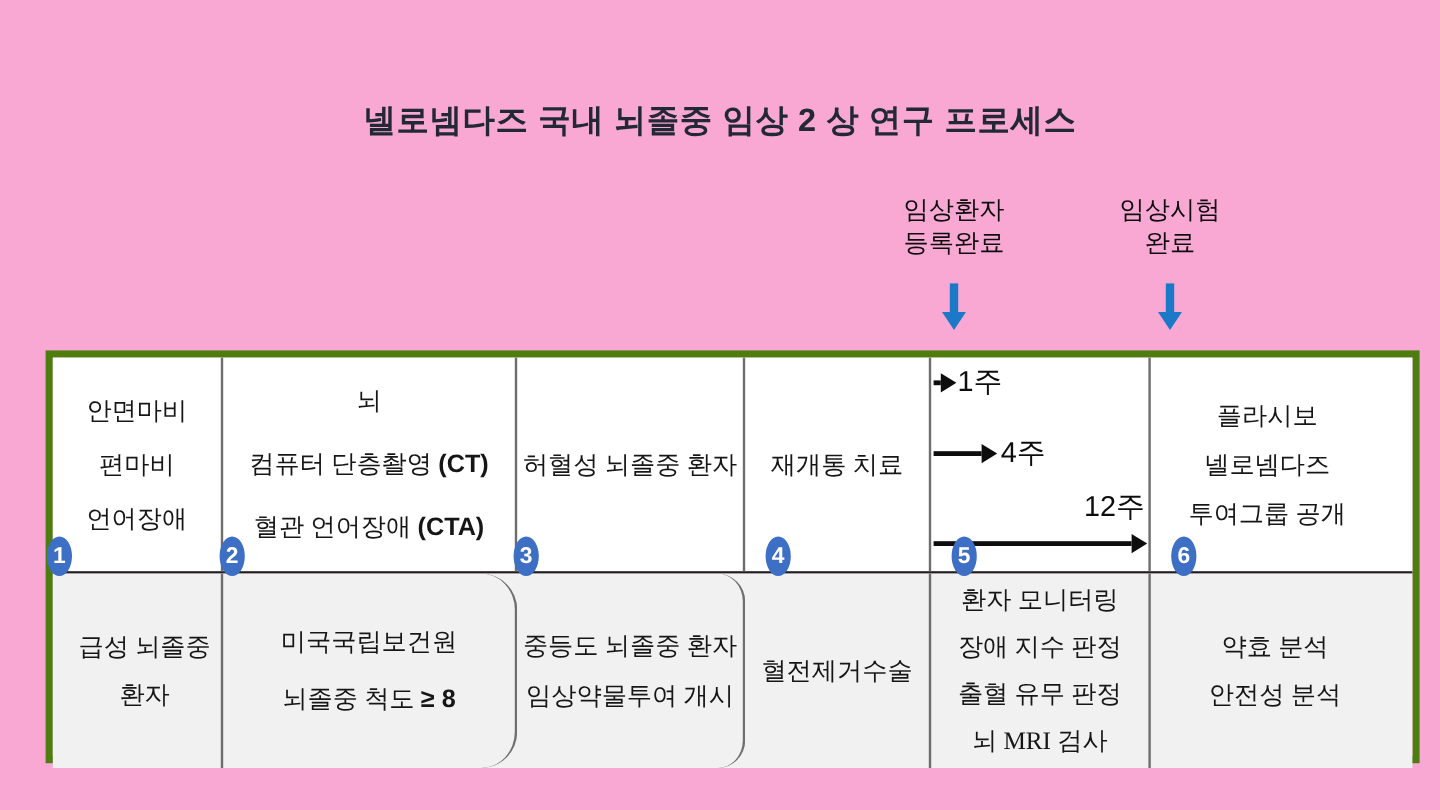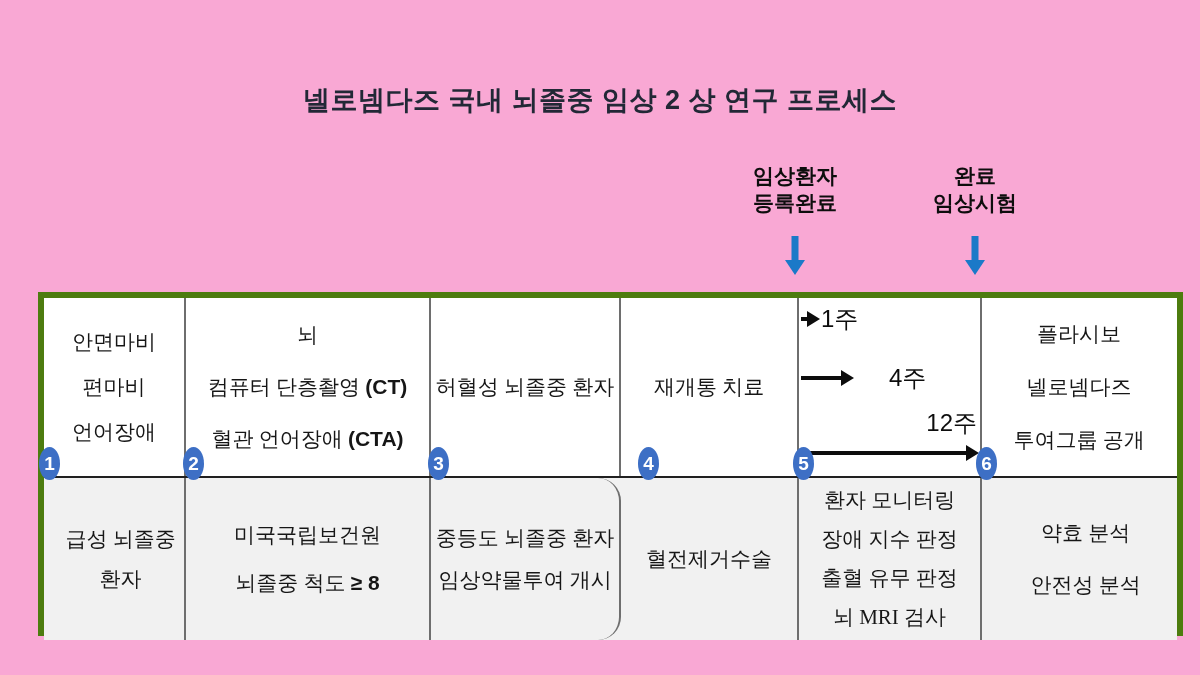--- a/index.html
+++ b/index.html
@@ -10,21 +10,21 @@
 
   
   .title {
     position:absolute; left:0; right:0; top:82px; text-align:center;
     font-size:27px; font-weight:bold; color:#222836; letter-spacing:0.5px;
   }
 
   
   .milestone {
     position:absolute; top:162px; width:180px; text-align:center;
-    font-size:21px; font-weight:bold; color:#0d0d0d; line-height:27px;
+    font-size:21px; font-weight:normal; color:#0d0d0d; line-height:27px;
   }
   #milestone-1 { left:705px; }
   #milestone-2 { left:885px; }
 
   .down-arrow { position:absolute; top:236px; width:20px; height:39px; }
   #down-arrow-1 { left:785px; }
   #down-arrow-2 { left:965px; }
 
   
   .process-table {
@@ -35,45 +35,45 @@
   .row-top    { height:178px; border-bottom:2px solid #202020; background:#ffffff; }
   .row-bottom { height:162px; background:#f1f1f1; }
   .cell {
     box-sizing:border-box; border-right:2px solid #6e6e6e;
     display:flex; flex-direction:column; justify-content:center; align-items:center;
     font-family:"Liberation Serif", serif; font-size:21px; color:#161616;
     text-align:center;
   }
   .cell:last-child { border-right:none; }
   .w1 { width:142px; } .w2 { width:245px; } .w3 { width:190px; }
-  .w4 { width:178px; } .w5 { width:183px; } .w6 { width:194px;gap:12px; }
+  .w4 { width:155px; } .w5 { width:183px; } .w6 { width:194px; }
 
   .lh41 { line-height:41px; } .lh45 { line-height:45px; } .lh52 { line-height:52px; }
   .lh39 { line-height:39px; } .lh40 { line-height:40px;padding-left:13px; } .lh42 { line-height:42px;border-radius:23px; }
-  .lh47 { line-height:47px; }
+  .lh47 { line-height:47px;border-radius:30px; }
 
   .en { font-family:"Liberation Sans", sans-serif; font-weight:bold; }
 
   
   .timeline-cell { position:relative; display:block; }
   .harrow { position:absolute; height:4px; background:#0d0d0d; }
   .harrow::after {
     content:""; position:absolute; right:-13px; top:-6px;
     border-left:13px solid #0d0d0d;
     border-top:8px solid transparent; border-bottom:8px solid transparent;
   }
   #arrow-week1  { left:2px;  top:19px;  width:6px;  }
   #arrow-week4  { left:2px;  top:78px;  width:40px; }
   #arrow-week12 { left:2px;  top:153px; width:165px;}
   .week-label {
     position:absolute; font-family:"Liberation Sans", sans-serif;
     font-size:24px; color:#0d0d0d; line-height:26px; white-space:nowrap;
   }
   #week1-label  { left:22px; top:8px;   }
-  #week4-label  { left:58px; top:67px;margin-left:32px;  }
+  #week4-label  { left:58px; top:67px;  }
   #week12-label { right:3px; top:112px; }
 
   
   .step-circle {
     position:absolute; top:447px; width:21px; height:33px; border-radius:50%;
     background:#3d6fc5; color:#ffffff; display:flex; align-items:center;
     justify-content:center; font-size:19px; font-weight:bold;
     font-family:"Liberation Sans", sans-serif;
   }
   #circle-1 { left:39px; }  #circle-2 { left:183px; } #circle-3 { left:428px; }
@@ -84,22 +84,22 @@
 
 <div id="canvas">
 
   <div class="title">넬로넴다즈 국내 뇌졸중 임상 2 상 연구 프로세스</div>
 
   <div class="milestone" id="milestone-1">
     <div>임상환자</div>
     <div>등록완료</div>
   </div>
   <div class="milestone" id="milestone-2">
+    <div>임상시험</div>
     <div>완료</div>
-    <div>임상시험</div>
   </div>
 
   <svg class="down-arrow" id="down-arrow-1" viewBox="0 0 20 39">
     <rect x="6.5" y="0" width="7" height="25" fill="#1b79c8"></rect>
     <polygon points="0,24 20,24 10,39" fill="#1b79c8"></polygon>
   </svg>
   <svg class="down-arrow" id="down-arrow-2" viewBox="0 0 20 39">
     <rect x="6.5" y="0" width="7" height="25" fill="#1b79c8"></rect>
     <polygon points="0,24 20,24 10,39" fill="#1b79c8"></polygon>
   </svg>

